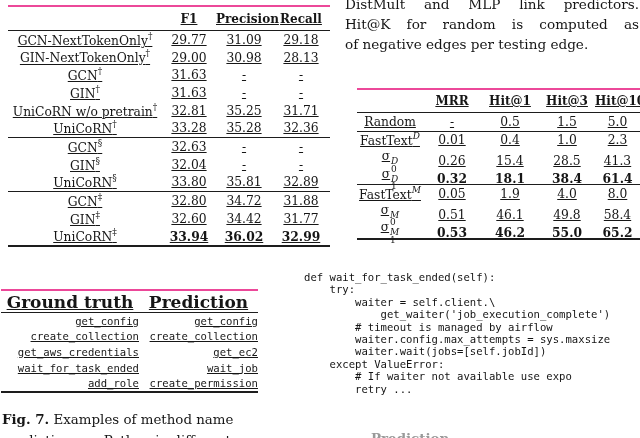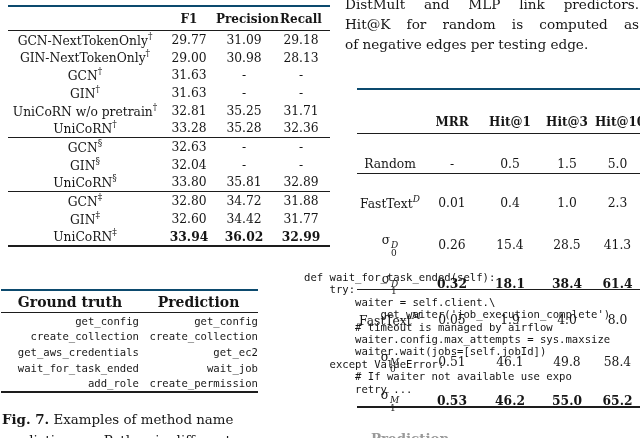--- a/index.html
+++ b/index.html
@@ -2,42 +2,42 @@
 <html><head>
 <meta charset="utf-8">
 <style>
   html,body{margin:0;padding:0;}
   .page{
     position:relative; width:640px; height:438px; overflow:hidden;
     background:#ffffff; color:#161616;
     font-family:"DejaVu Serif", serif;
   }
   
-  .ltable{position:absolute; border-top:2px solid #0c4a6e; border-bottom:2px solid #1d1d1d;}
+  .ltable{position:absolute; border-top:2px solid #ec4899; border-bottom:2px solid #1d1d1d;text-decoration:underline;}
   .trow{display:grid; align-items:center; text-align:center; font-size:12.3px;}
   .thead{font-weight:bold; border-bottom:1.4px solid #1d1d1d; font-size:12px;}
   .tgroup{border-bottom:1.4px solid #1d1d1d;}
   .tgroup:last-child{border-bottom:none;}
   .boldv{font-weight:bold;}
   sup.supm{font-size:9px; position:relative; top:-1px;}
   .script{font-style:italic;}
   .stack{display:inline-flex; flex-direction:column; align-items:flex-start;
          font-size:9px; line-height:7.5px; vertical-align:-4px; margin-left:1px;}
   
   #t1{left:8px; top:5px; width:322px;}
   #t1 .trow{grid-template-columns:154px 54px 56px 58px; height:17.7px;}
   #t1 .thead{height:23px;}
   
   #t2{left:357px; top:88px; width:283px;}
-  #t2 .trow{grid-template-columns:66px 58px 58px 56px 45px; height:17.5px;margin-top:21px;}
+  #t2 .trow{grid-template-columns:66px 58px 58px 56px 45px; height:17.5px;}
   #t2 .thead{height:22px;}
   
   #t3{left:1px; top:289px; width:257px;}
   #t3 .trow{grid-template-columns:138px 119px; height:15.6px;}
-  #t3 .thead{height:21px; font-size:14px;}
+  #t3 .thead{height:21px; font-size:17px;}
   #t3 .mono{font-family:"DejaVu Sans Mono", monospace; font-size:10.6px;text-align:right;}
   
   .para{position:absolute; left:345px; top:-6px; width:294px;
         font-size:13.6px; line-height:20px;}
   .para div{text-align:justify;}
   .para div.jl{text-align-last:justify;}
   
   #code{position:absolute; left:304px; top:271px; margin:0;
         font-family:"DejaVu Sans Mono", monospace;
         font-size:10.6px; line-height:12.4px; white-space:pre; color:#131313;}

